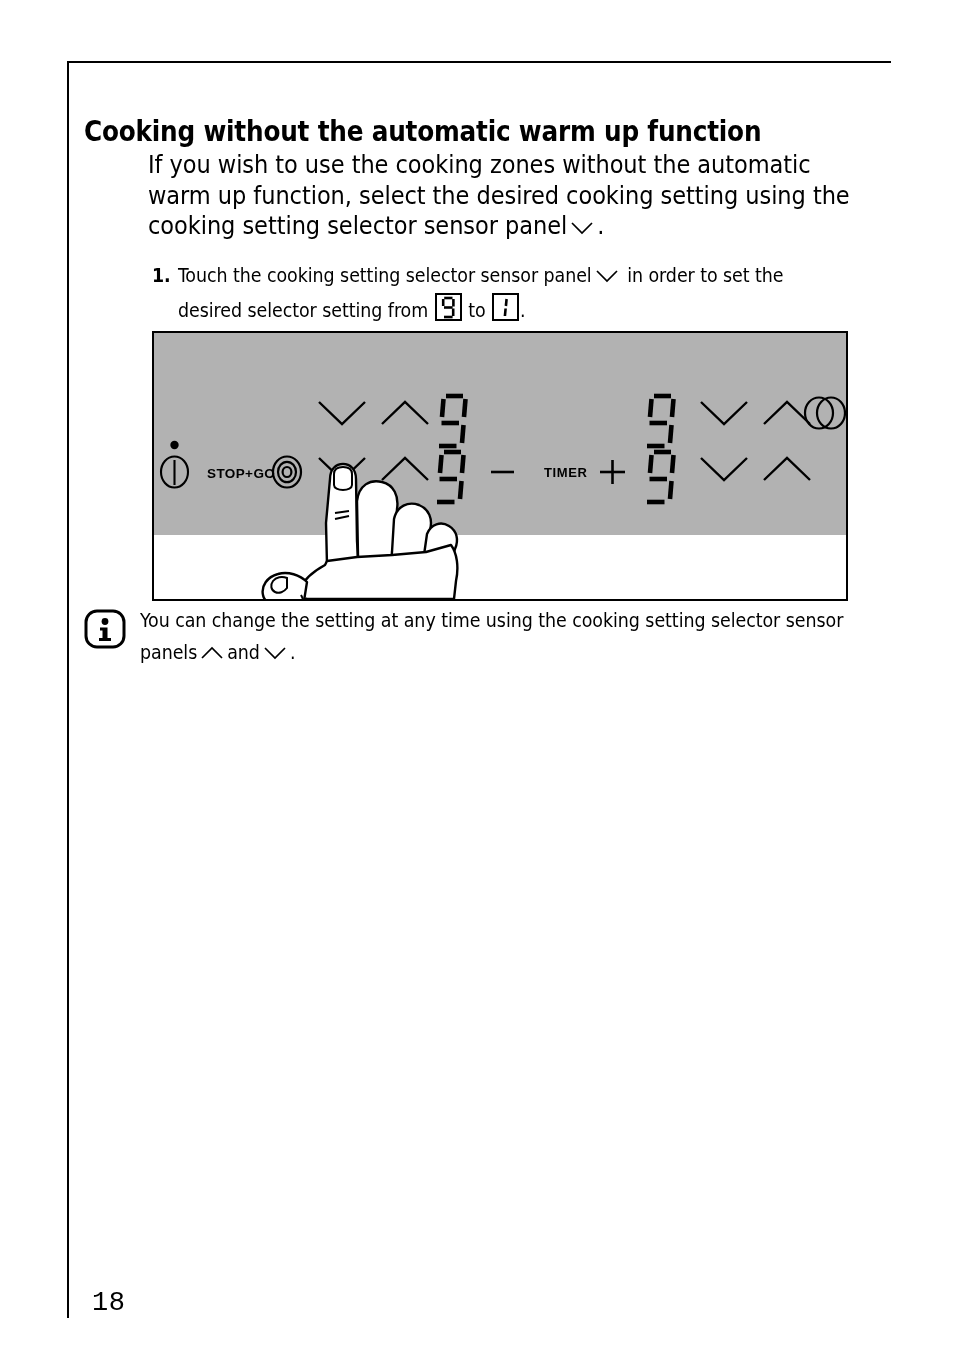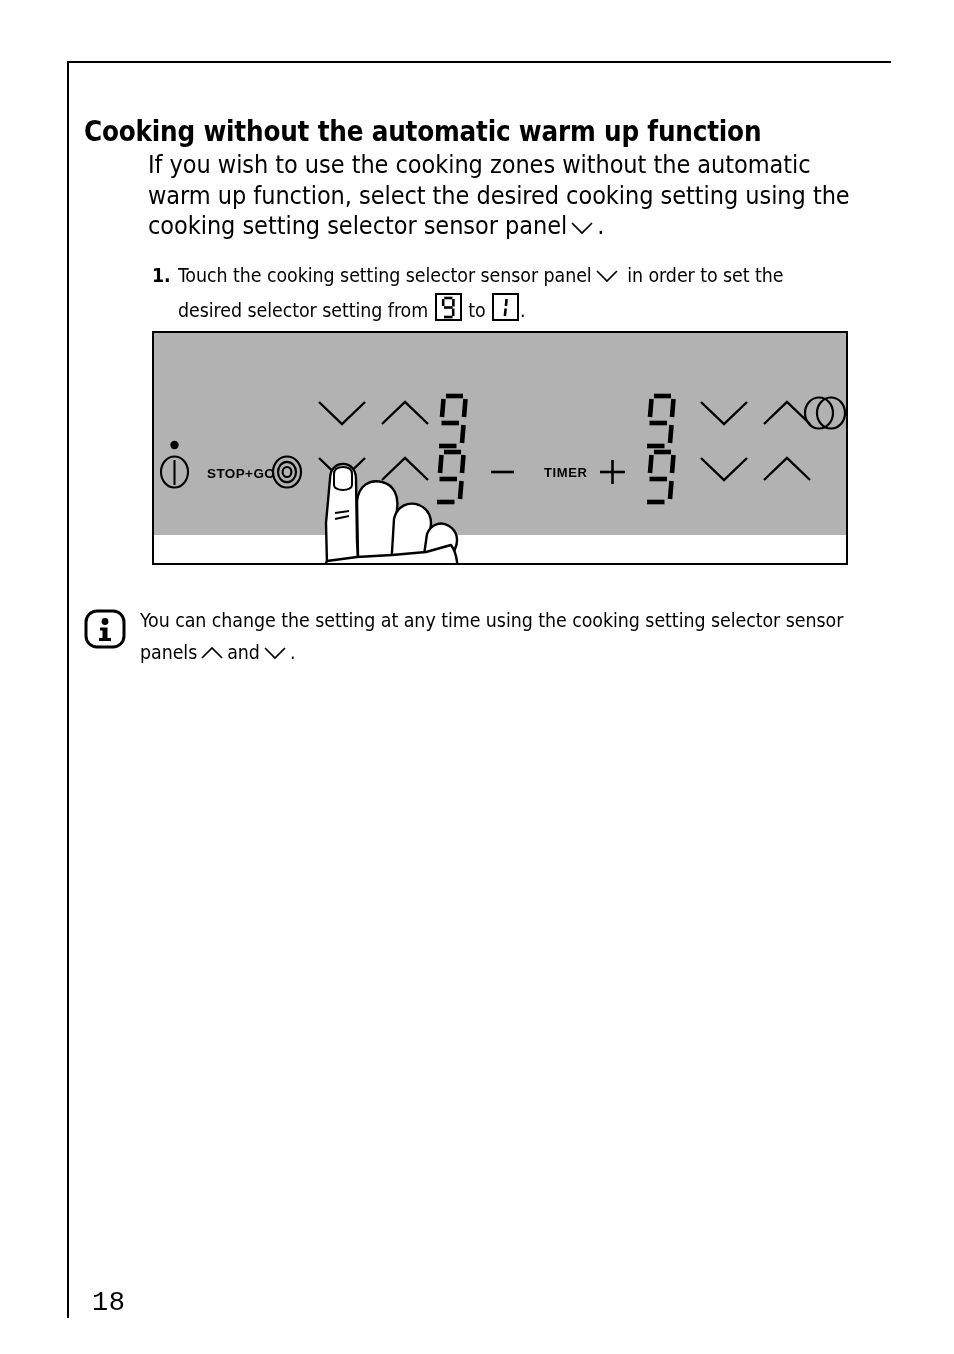--- a/index.html
+++ b/index.html
@@ -101,21 +101,21 @@
     margin: 0 1px;
   }
   .seg-box svg { display: block; }
 
   
   #panel-figure {
     position: absolute;
     left: 152px;
     top: 331px;
     width: 696px;
-    height: 234px;
+    height: 270px;
     border: 2px solid #000;
     box-sizing: border-box;
     background: #ffffff;
     overflow: hidden;
   }
   #panel-gray-band {
     position: absolute;
     left: 0;
     top: 0;
     width: 100%;

